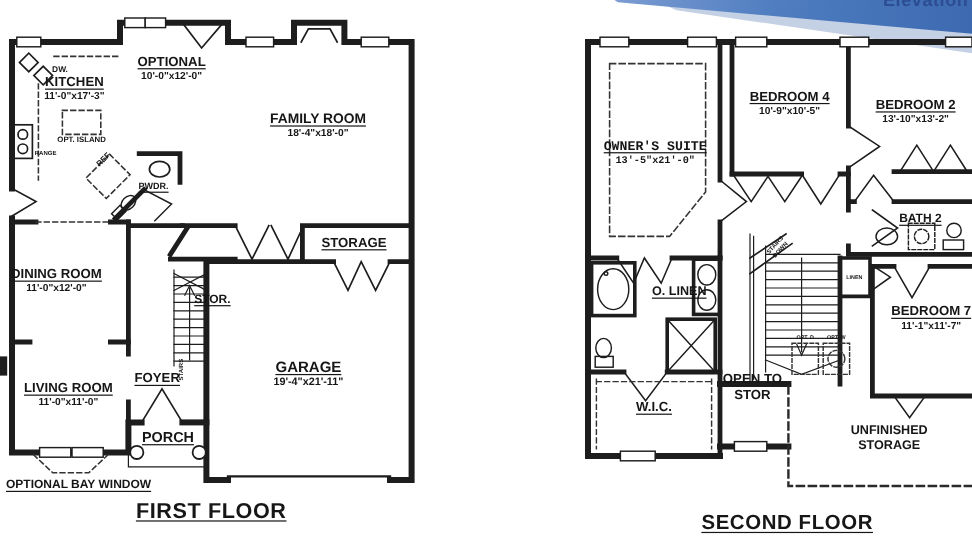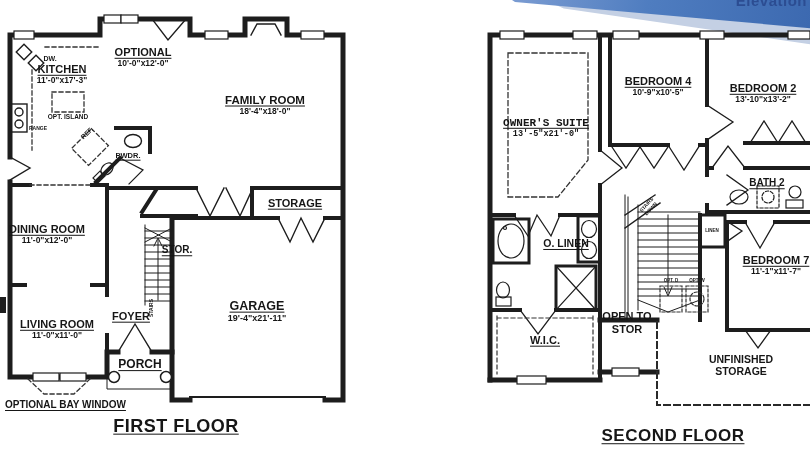--- a/index.html
+++ b/index.html
@@ -305,17 +305,17 @@
     <span class="nm">BEDROOM 7</span>
     <span class="dims" style="font-size:8.5px;">11'-1"x11'-7"</span>
   </div>
   <div class="lbl two" style="left:627px;top:323px;font-size:11px;">OPEN TO
 STOR</div>
   <div class="lbl" style="left:545px;top:340px;font-size:11px;">
     <span class="nm">W.I.C.</span>
   </div>
   <div class="lbl two" style="left:741px;top:365px;font-size:10.5px;">UNFINISHED
 STORAGE</div>
-  <div class="lbl" style="left:673px;top:436px;font-size:17px;letter-spacing:.5px;">
+  <div class="lbl" style="left:656px;top:436px;font-size:17px;letter-spacing:.5px;">
     <span class="nm">SECOND FLOOR</span>
   </div>
 
 </div>
 
 </body></html>

